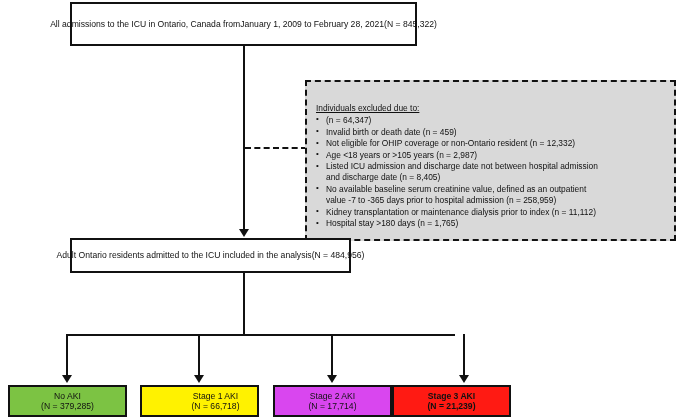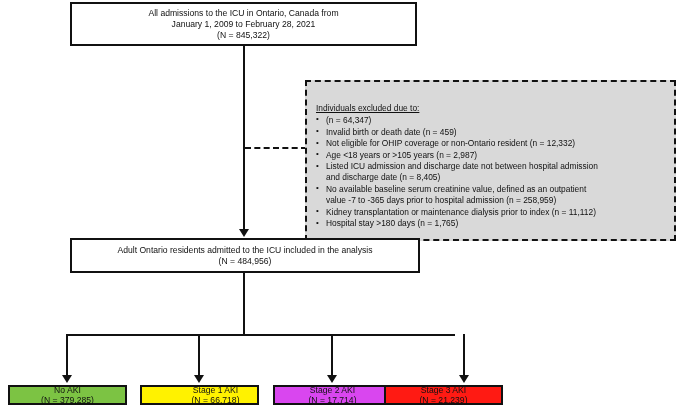--- a/index.html
+++ b/index.html
@@ -16,21 +16,20 @@
     overflow: hidden;
   }
 
   
   .node {
     position: absolute;
     box-sizing: border-box;
     background: #ffffff;
     border: 2px solid #111111;
     display: flex;
-    flex-direction: column;
     align-items: center;
     justify-content: center;
     text-align: center;
     color: #111111;
   }
   .node .line {
     display: block;
     line-height: 1.28;
     white-space: nowrap;
   }
@@ -41,21 +40,21 @@
     top: 2px;
     width: 347px;
     height: 44px;
     font-size: 8.6px;
   }
 
   
   #box-mid {
     left: 70px;
     top: 238px;
-    width: 350px;
+    width: 281px;
     height: 35px;
     font-size: 8.6px;
     align-items: center;
   }
 
   
   #box-excl {
     position: absolute;
     box-sizing: border-box;
     left: 305px;
@@ -94,34 +93,34 @@
   }
   #box-excl li .cont {
     display: block;
   }
 
   
   .leaf {
     position: absolute;
     box-sizing: border-box;
     top: 385px;
-    height: 20px;
+    height: 32px;
     border: 2px solid #111111;
     display: flex;
     flex-direction: column;
     align-items: center;
     justify-content: center;
     text-align: center;
     font-size: 8.6px;
     color: #111111;
   }
   #leaf-0 { left: 8px;   width: 119px; }
   #leaf-1 { left: 140px; width: 119px; }
   #leaf-2 { left: 273px; width: 119px; }
-  #leaf-3 { left: 384px; width: 119px; }
+  #leaf-3 { left: 392px; width: 119px; font-weight: bold; }
 
   
   .vline {
     position: absolute;
     width: 2px;
     background: #111111;
   }
   .hline {
     position: absolute;
     height: 2px;

